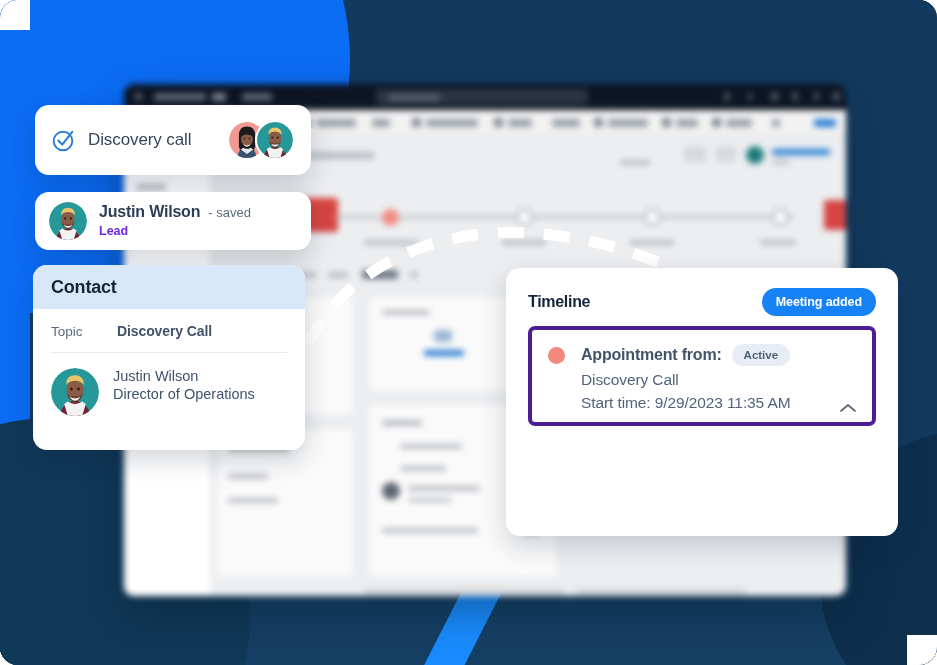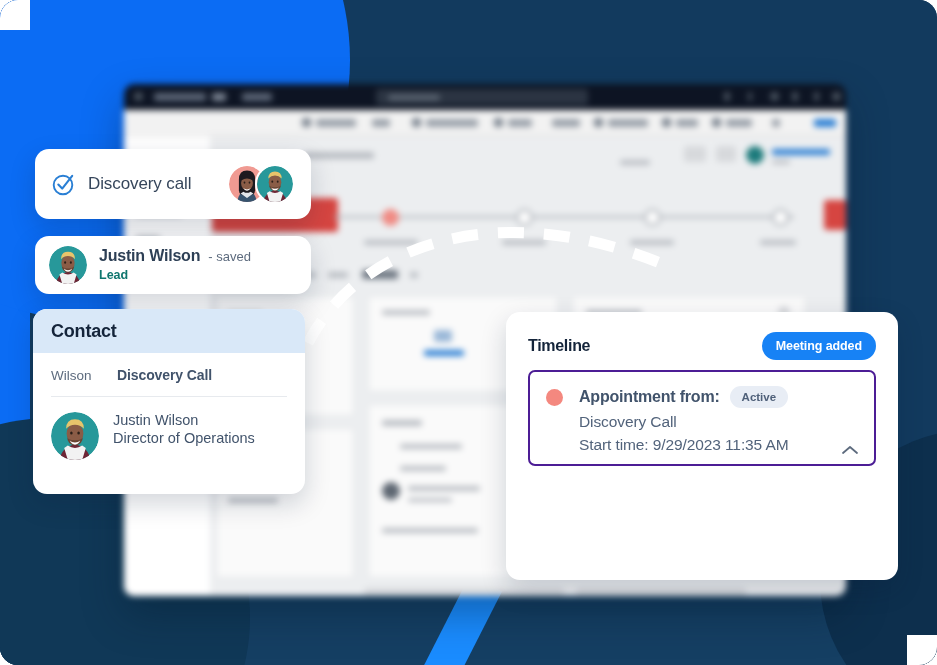--- a/index.html
+++ b/index.html
@@ -144,21 +144,20 @@
     width: 400px; height: 175px;
     pointer-events: none;
   }
 
   
   .fcard {
     position: absolute;
     background: #ffffff;
     border-radius: 14px;
     box-shadow: 0 10px 26px rgba(10, 30, 55, 0.18);
-    margin-top: 44px;
   }
 
   
   #discovery-card {
     left: 35px; top: 105px;
     width: 276px; height: 70px;
     display: flex; align-items: center;
     padding: 0 16px;
   }
   .check-icon { width: 26px; height: 26px; flex: 0 0 26px; margin-right: 11px; }
@@ -182,21 +181,21 @@
     left: 35px; top: 192px;
     width: 276px; height: 58px;
     display: flex; align-items: center;
     padding: 0 14px;
   }
   .jw-avatar { width: 38px; height: 38px; border-radius: 50%; overflow: hidden; position: relative; flex: 0 0 38px; }
   .jw-text { margin-left: 12px; }
   .jw-name-row { display: flex; align-items: baseline; }
   .jw-name { font-size: 16px; font-weight: 700; color: #2d3f55; letter-spacing: -0.2px; }
   .jw-saved { font-size: 13px; color: #5d6b7e; margin-left: 8px; }
-  .jw-lead { font-size: 12.5px; font-weight: 700; color: #0f766e; margin-top: 1px; }
+  .jw-lead { font-size: 12.5px; font-weight: 700; color: #6d28d9; margin-top: 1px; }
 
   
   #contact-card {
     left: 33px; top: 265px;
     width: 272px; height: 185px;
     overflow: hidden;
   }
   .contact-header {
     background: #d9e8f8;
     padding: 12px 18px 11px 18px;
@@ -233,21 +232,21 @@
     margin-top: 21px;
     height: 38px;
     border: 1px solid #e3e7ec;
     border-radius: 7px;
     display: flex; align-items: center;
     padding: 0 14px;
   }
   .tl-note-ph { font-size: 14px; color: #5d6b7e; }
   .tl-appt {
     margin-top: 10px;
-    border: 2px solid #4c1d95;
+    border: 4px solid #4c1d95;
     border-radius: 7px;
     padding: 14px 16px 10px 16px;
     position: relative;
   }
   .appt-head { display: flex; align-items: center; }
   .appt-dot { width: 17px; height: 17px; border-radius: 50%; background: #f4887f; flex: 0 0 17px; }
   .appt-from { font-size: 16px; font-weight: 700; color: #41536b; margin-left: 16px; letter-spacing: -0.2px; }
   .appt-status {
     margin-left: 10px;
     background: #e8edf5; color: #50617a;
@@ -439,21 +438,21 @@
       <span class="jw-lead">Lead</span>
     </span>
   </div>
 
   <div class="fcard" id="contact-card">
     <div class="contact-header">
       <span class="contact-title">Contact</span>
     </div>
     <div class="contact-body">
       <div class="topic-row">
-        <span class="topic-label">Wilson</span>
+        <span class="topic-label">Topic</span>
         <span class="topic-value">Discovery Call</span>
       </div>
       <div class="person-row">
         <span class="person-avatar">
           <svg class="face" viewBox="0 0 40 40">
             <circle cx="20" cy="20" r="20" fill="#27989a"></circle>
             <path d="M7 40 q2-11 13-13 11 2 13 13 z" fill="#6e2535"></path>
             <path d="M14 28 q6 4 12 0 l3 2 -3 10 h-12 l-3-10 z" fill="#f2f2f2"></path>
             <ellipse cx="20" cy="18" rx="7" ry="8.4" fill="#8a5c46"></ellipse>
             <path d="M12.6 14 q0-8 7.4-8 7.4 0 7.4 8 -3 -3.4 -7.4 -3.4 -4.4 0 -7.4 3.4z" fill="#e8c46b"></path>

